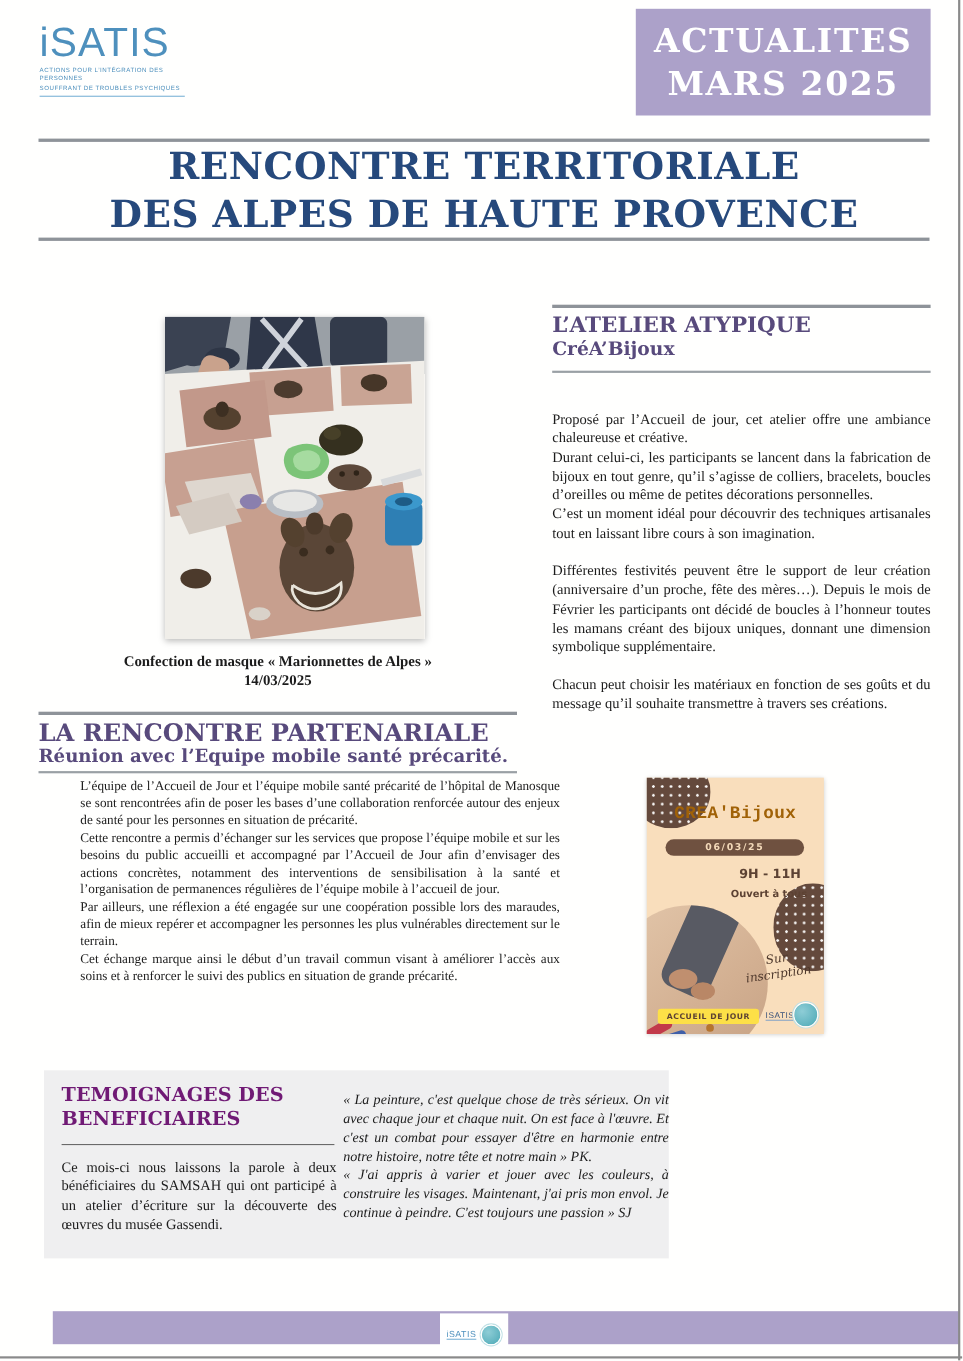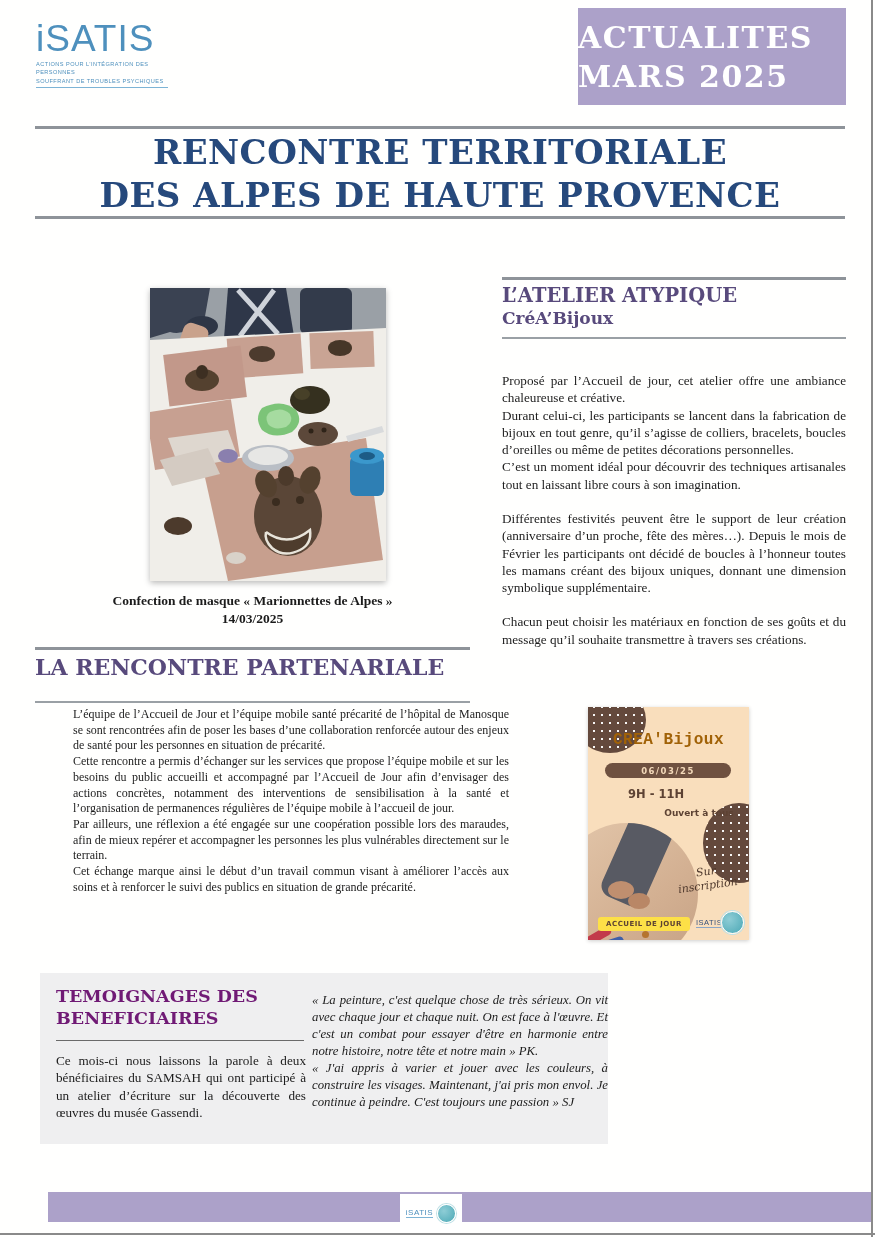--- a/index.html
+++ b/index.html
@@ -7,21 +7,21 @@
         font-family:"Liberation Serif",serif;color:#1c1c1c;}
   .abs{position:absolute;}
   
   .logo{left:36px;top:20px;width:170px;}
   .logo-brand{font-family:"Liberation Sans",sans-serif;font-size:37px;line-height:1;
               color:#4e90bd;letter-spacing:1px;}
   .logo-tagline{margin-top:3px;font-family:"Liberation Sans",sans-serif;font-size:5.6px;
                 color:#4e90bd;letter-spacing:.45px;line-height:1.5;
                 border-bottom:1px solid #7db4d6;padding-bottom:2px;width:132px;}
   .banner{left:578px;top:8px;width:268px;height:97px;background:#aca1c9;
-          display:flex;flex-direction:column;align-items:flex-start;justify-content:center;}
+          display:flex;flex-direction:column;align-items:center;justify-content:center;}
   .banner div{font-family:"DejaVu Serif",serif;font-weight:bold;font-size:30px;
               color:#ffffff;letter-spacing:1.5px;line-height:1.3;}
   
   .rule{background:#8e9399;}
   .rule-top{left:35px;top:126px;width:810px;height:3px;}
   .rule-bot{left:35px;top:216px;width:810px;height:3px;}
   .page-title{left:35px;top:131px;width:810px;text-align:center;
               font-family:"DejaVu Serif",serif;font-weight:bold;font-size:34px;
               color:#26497c;line-height:1.25;letter-spacing:.5px;}
   
@@ -52,21 +52,21 @@
         background-size:8px 8px;}
   .blob-tl{left:-14px;top:-20px;width:72px;height:66px;}
   .blob-r{right:-26px;top:96px;width:72px;height:80px;}
   .poster-title{position:absolute;left:0;top:24px;width:100%;text-align:center;
                 font-family:Liberation Mono, monospace;font-weight:bold;font-size:16px;
                 color:#a16207;letter-spacing:.5px;}
   .poster-pill{position:absolute;left:17px;top:56px;width:126px;height:15px;background:#6f5140;
                border-radius:9px;display:flex;align-items:center;justify-content:center;
                font-family:"DejaVu Sans",sans-serif;font-weight:bold;font-size:8.5px;
                color:#f3d9b9;letter-spacing:1.5px;}
-  .poster-time{position:absolute;left:40px;top:80px;width:100px;text-align:left;
+  .poster-time{position:absolute;left:40px;top:80px;width:100px;text-align:right;
                font-family:"DejaVu Sans",sans-serif;font-weight:bold;font-size:11.5px;color:#5d4233;}
   .poster-open{position:absolute;left:66px;top:101px;width:90px;text-align:center;
                font-family:"DejaVu Sans",sans-serif;font-weight:bold;font-size:9px;color:#5d4233;}
   .poster-photo{position:absolute;left:-32px;top:116px;width:142px;height:142px;border-radius:50%;
                 background:linear-gradient(140deg,#e3c7ab 0%,#d3b092 60%,#c5a184 100%);overflow:hidden;}
   .arm{position:absolute;left:58px;top:-8px;width:46px;height:90px;background:#585a63;
        transform:rotate(24deg);border-radius:12px;}
   .hand1{position:absolute;left:52px;top:58px;width:26px;height:18px;background:#c08f6f;border-radius:50%;}
   .hand2{position:absolute;left:72px;top:70px;width:22px;height:16px;background:#b98766;border-radius:50%;}
   .plier1{position:absolute;left:30px;top:108px;width:26px;height:9px;background:#c23a4a;
@@ -177,20 +177,21 @@
       <ellipse cx="86" cy="270" rx="10" ry="6" fill="#d9d2c9"></ellipse>
     </svg>
   </div>
   <div class="abs caption">
     <div>Confection de masque « Marionnettes de Alpes »</div>
     <div>14/03/2025</div>
   </div>
 
   <div class="abs rule lsec-rule1"></div>
   <div class="abs lsec-title">LA RENCONTRE PARTENARIALE</div>
+  <div class="abs lsec-sub">Réunion avec l’Equipe mobile santé précarité.</div>
   <div class="abs lsec-rule2"></div>
   <div class="abs lbody">
     <div>L’équipe de l’Accueil de Jour et l’équipe mobile santé précarité de l’hôpital de Manosque se sont rencontrées afin de poser les bases d’une collaboration renforcée autour des enjeux de santé pour les personnes en situation de précarité.</div>
     <div>Cette rencontre a permis d’échanger sur les services que propose l’équipe mobile et sur les besoins du public accueilli et accompagné par l’Accueil de Jour afin d’envisager des actions concrètes, notamment des interventions de sensibilisation à la santé et l’organisation de permanences régulières de l’équipe mobile à l’accueil de jour.</div>
     <div>Par ailleurs, une réflexion a été engagée sur une coopération possible lors des maraudes, afin de mieux repérer et accompagner les personnes les plus vulnérables directement sur le terrain.</div>
     <div>Cet échange marque ainsi le début d’un travail commun visant à améliorer l’accès aux soins et à renforcer le suivi des publics en situation de grande précarité.</div>
   </div>
 
   <div class="abs rule rsec-rule1"></div>
   <div class="abs rsec-title">L’ATELIER ATYPIQUE</div>

